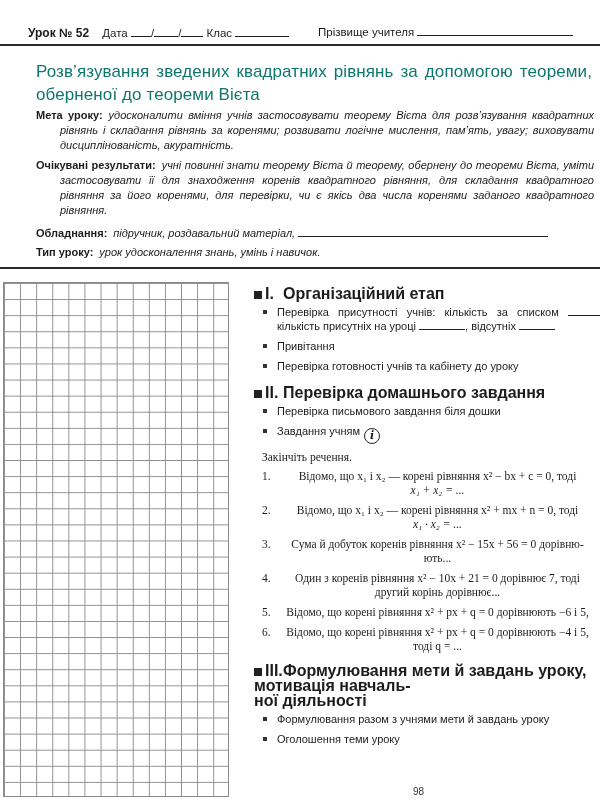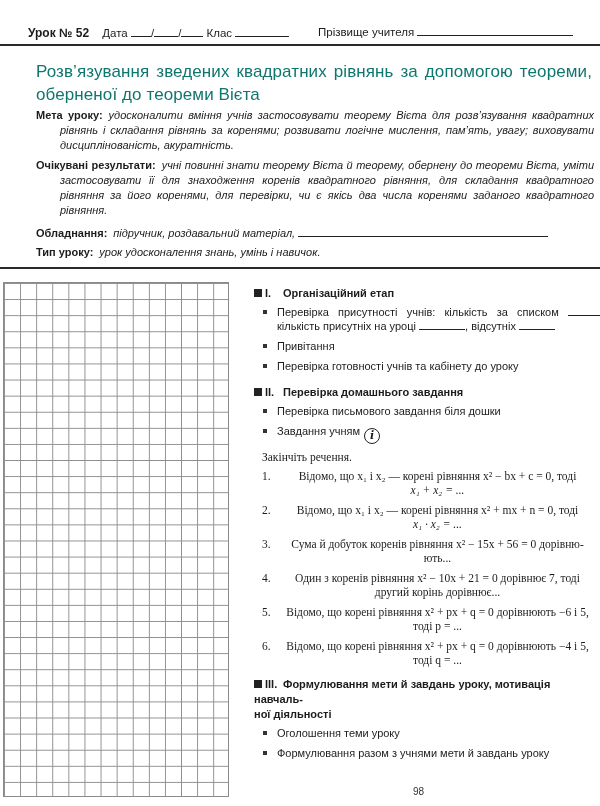--- a/index.html
+++ b/index.html
@@ -25,21 +25,21 @@
     .grid {
       position: absolute; left: 3px; top: 282px; width: 226px; height: 515px;
       border: 1px solid #8a8a8a;
       background-image:
         linear-gradient(to right, #8e8e8e 1px, transparent 1px),
         linear-gradient(to bottom, #8e8e8e 1px, transparent 1px);
       background-size: 16.1px 16.1px;
     }
 
     .content { position: absolute; left: 250px; top: 286px; width: 350px; }
-    .sec { font-weight: bold; font-size: 11px; line-height: 15px; position: relative; padding-left: 4px; margin-bottom: 3px; }
+    .sec { font-weight: bold; font-size: 16px; line-height: 15px; position: relative; padding-left: 4px; margin-bottom: 3px; }
     .sec .sq { display: inline-block; width: 8px; height: 8px; background: #222; margin-right: 3px; vertical-align: 0px; }
     .sec .num { display: inline-block; width: 18px; }
     .bul { position: relative; padding-left: 27px; font-size: 11px; line-height: 14px; margin: 4px 0 6px; text-align: justify; }
     .bul::before { content: ""; position: absolute; left: 13px; top: 5px; width: 4px; height: 4px; background: #333; }
     .bul .ln { display: inline-block; border-bottom: 1px solid #222; height: 9px; }
     .info-icon { display: inline-flex; align-items: center; justify-content: center; width: 16px; height: 16px; border: 1.5px solid #222; border-radius: 50%; font-family: "DejaVu Serif", serif; font-weight: bold; font-style: italic; font-size: 11px; vertical-align: -4px; margin-left: 4px; }
 
     .serif { font-family: "Liberation Serif", "DejaVu Serif", serif; font-size: 11.5px; line-height: 14px; }
     .task-intro { margin: 6px 0 5px 12px; }
     .tasks { list-style: none; margin-left: 12px; }
@@ -126,30 +126,29 @@
         <span class="cont">ють...</span>
       </li>
     <li>
         <span class="n">4.</span>
         <span class="cont">Один з коренів рівняння x² − 10x + 21 = 0 дорівнює 7, тоді</span>
         <span class="cont">другий корінь дорівнює...</span>
       </li>
     <li>
         <span class="n">5.</span>
         <span class="cont">Відомо, що корені рівняння x² + px + q = 0 дорівнюють −6 і 5,</span>
-        <span class="cont">тоді p = ...</span>
       </li>
     <li>
         <span class="n">6.</span>
         <span class="cont">Відомо, що корені рівняння x² + px + q = 0 дорівнюють −4 і 5,</span>
         <span class="cont">тоді q = ...</span>
       </li>
   </ol>
 
   <div class="sec" style="margin-top:10px">
     <span class="sq"></span><span class="num">III.</span><span>Формулювання мети й завдань уроку, мотивація навчаль-</span><br>
     <span>ної діяльності</span>
   </div>
+  <div class="bul">Формулювання разом з учнями мети й завдань уроку</div>
   <div class="bul">Оголошення теми уроку</div>
-  <div class="bul">Формулювання разом з учнями мети й завдань уроку</div>
 </div>
 
 <div class="page-num">98</div>
 
 </body></html>

